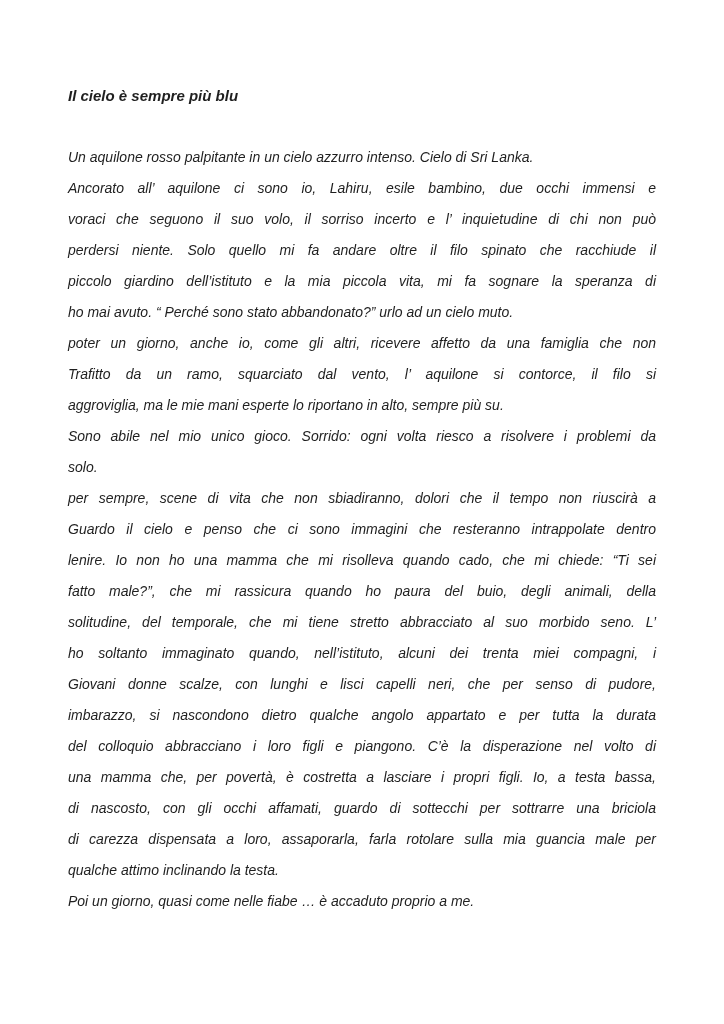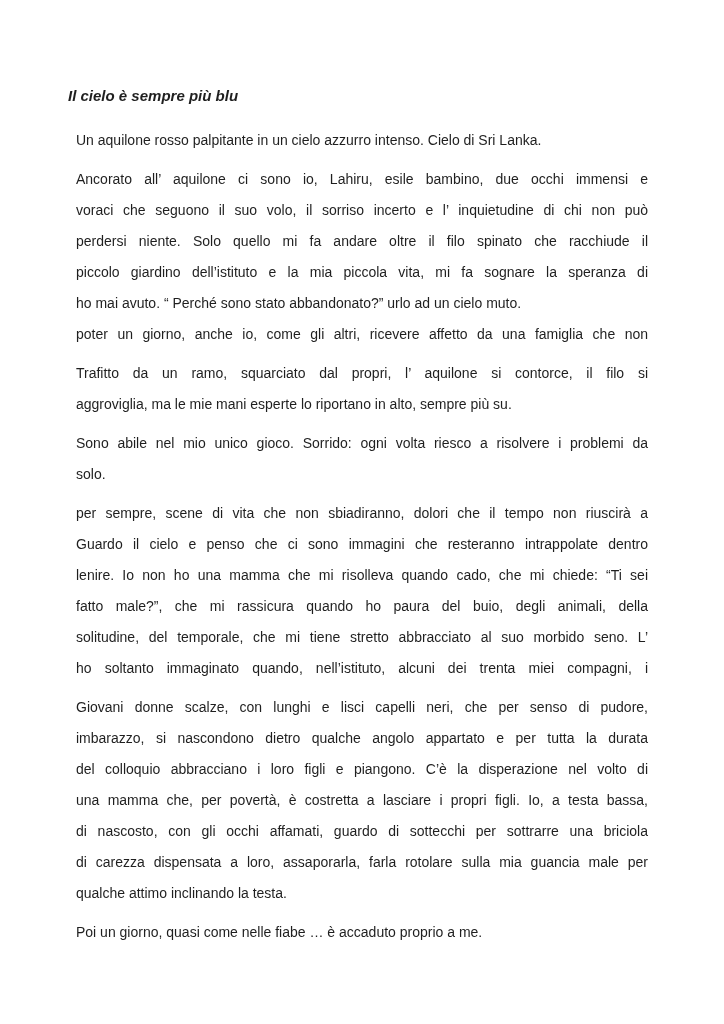--- a/index.html
+++ b/index.html
@@ -16,28 +16,29 @@
     padding: 80px 68px 0 68px;
     font-family: "Liberation Sans", sans-serif;
     color: #1f1f1f;
     overflow: hidden;
   }
   .title {
     font-size: 15px;
     font-weight: bold;
     font-style: italic;
     line-height: 31px;
-    margin: 0 0 14px 0;
+    margin: 0 0 31px 0;
     white-space: nowrap;
   }
   .doc-body {
     width: 588px;
   }
   .paragraph {
-    margin: 8px;
+    margin: 0;
+    font-style: italic;
   }
   .line {
     font-size: 14px;
     line-height: 31px;
     white-space: nowrap;
     text-align: justify;
     text-align-last: justify;
   }
   .line.last {
     text-align-last: left;
@@ -54,21 +55,21 @@
       </div>
       <div class="paragraph">
         <div class="line">Ancorato all’ aquilone ci sono io, Lahiru, esile bambino, due occhi immensi e</div>
         <div class="line">voraci che seguono il suo volo, il sorriso incerto e l’ inquietudine di chi non può</div>
         <div class="line">perdersi niente. Solo quello mi fa andare oltre il filo spinato che racchiude il</div>
         <div class="line">piccolo giardino dell’istituto e la mia piccola vita, mi fa sognare la speranza di</div>
         <div class="line last">ho mai avuto. “ Perché sono stato abbandonato?” urlo ad un cielo muto.</div>
         <div class="line">poter un giorno, anche io, come gli altri, ricevere affetto da una famiglia che non</div>
       </div>
       <div class="paragraph">
-        <div class="line">Trafitto da un ramo, squarciato dal propri, l’ aquilone si contorce, il filo si</div>
+        <div class="line">Trafitto da un ramo, squarciato dal vento, l’ aquilone si contorce, il filo si</div>
         <div class="line last">aggroviglia, ma le mie mani esperte lo riportano in alto, sempre più su.</div>
       </div>
       <div class="paragraph">
         <div class="line">Sono abile nel mio unico gioco. Sorrido: ogni volta riesco a risolvere i problemi da</div>
         <div class="line last">solo.</div>
       </div>
       <div class="paragraph">
         <div class="line">per sempre, scene di vita che non sbiadiranno, dolori che il tempo non riuscirà a</div>
         <div class="line">Guardo il cielo e penso che ci sono immagini che resteranno intrappolate dentro</div>
         <div class="line">lenire. Io non ho una mamma che mi risolleva quando cado, che mi chiede: “Ti sei</div>

